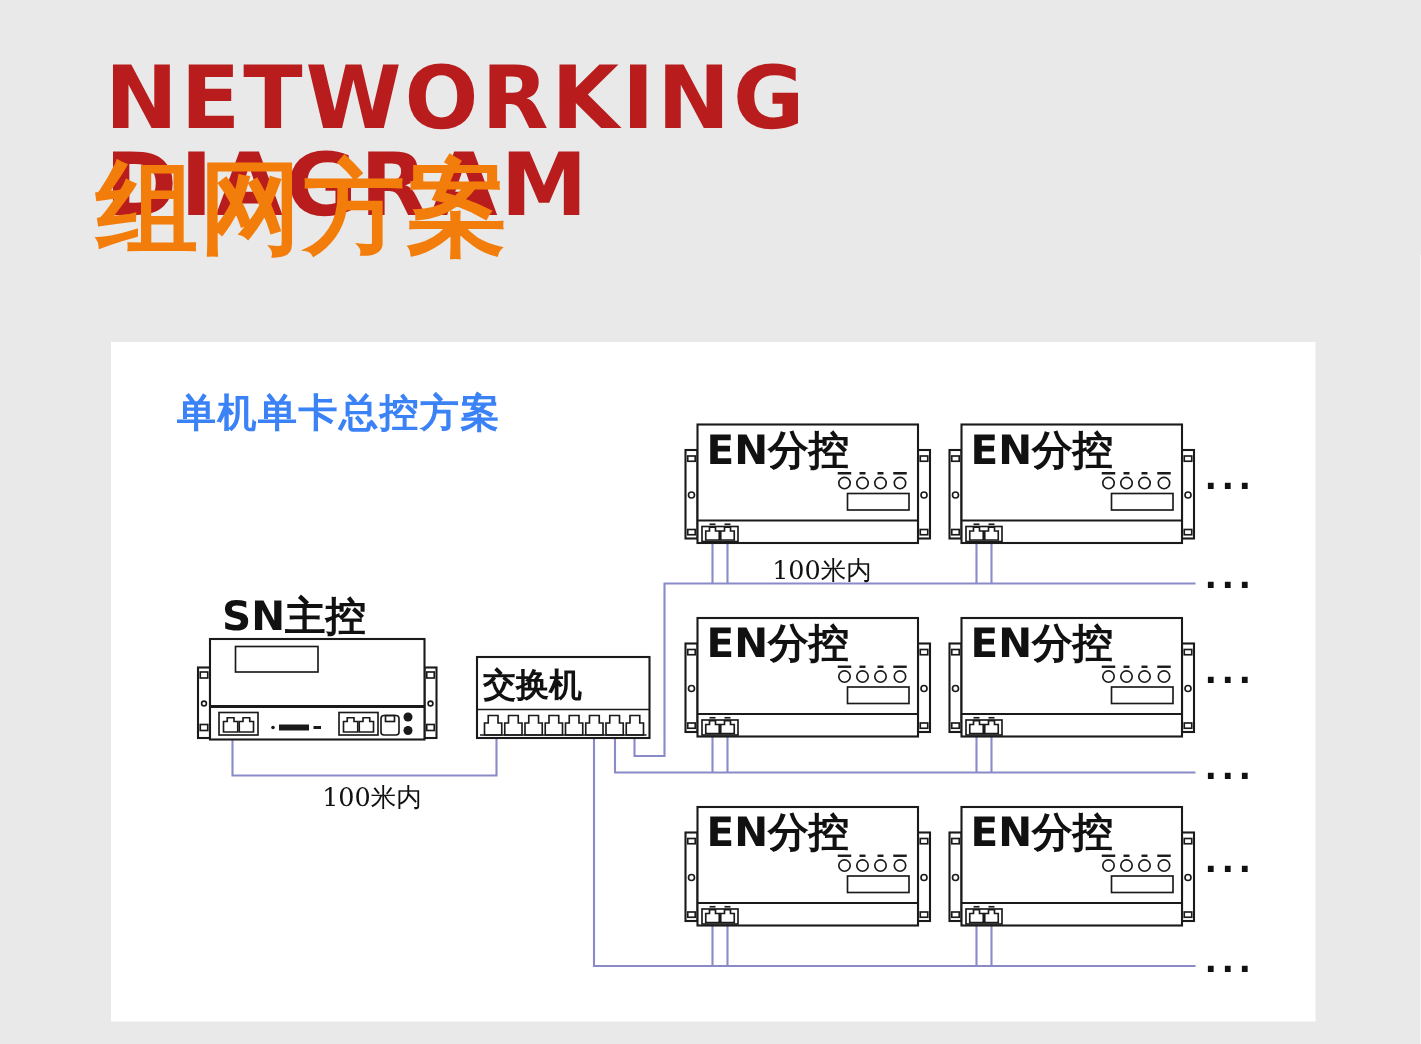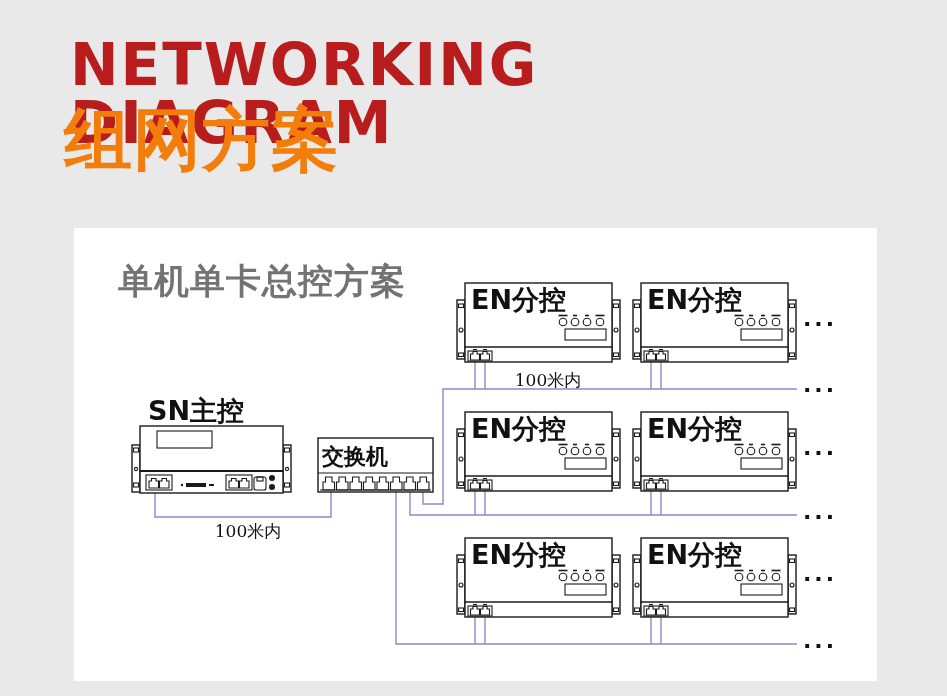--- a/index.html
+++ b/index.html
@@ -21,21 +21,21 @@
     color:#f27d0a;font-size:68px;font-weight:900;line-height:1;
     letter-spacing:1px;white-space:nowrap;
   }
   
   .panel{
     position:absolute;left:74px;top:228px;width:803px;height:453px;
     background:#ffffff;
   }
   .panel-title{
     position:absolute;left:44px;top:30px;
-    font-size:35px;font-weight:bold;color:#737373;letter-spacing:1px;
+    font-size:26px;font-weight:bold;color:#3b82f6;letter-spacing:1px;
     white-space:nowrap;
   }
   svg{position:absolute;left:0;top:0;}
   svg text{font-family:"DejaVu Sans","Liberation Sans",sans-serif;}
   .dev-label{font-size:27px;font-weight:bold;fill:#111;}
   .sw-label{font-size:22px;font-weight:bold;fill:#111;}
   .dist-label{font-family:"DejaVu Serif","Liberation Serif",serif;font-size:17px;fill:#111;}
   .ellipsis{font-size:22px;font-weight:bold;fill:#111;letter-spacing:3px;}
   .outline{fill:#ffffff;stroke:#1a1a1a;stroke-width:1.4;}
   .thin{fill:none;stroke:#1a1a1a;stroke-width:1.1;}

